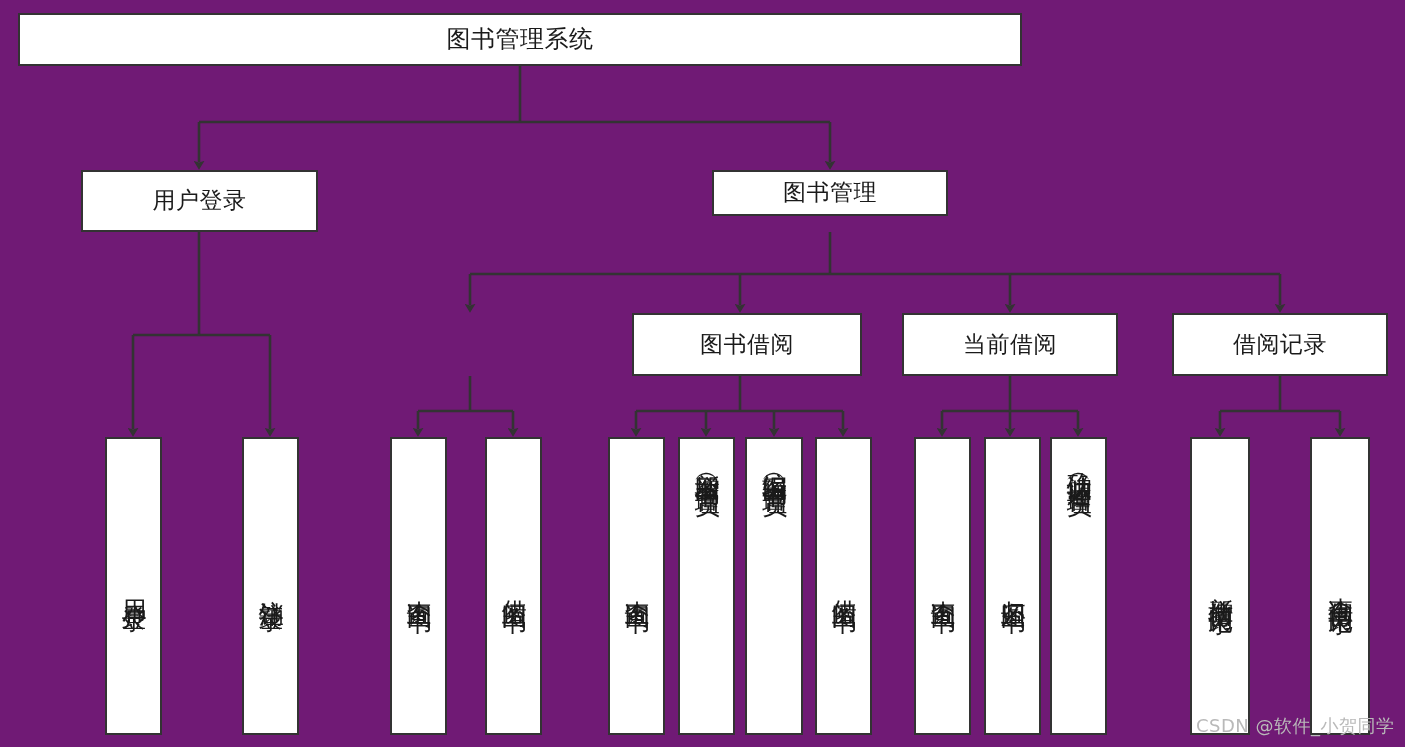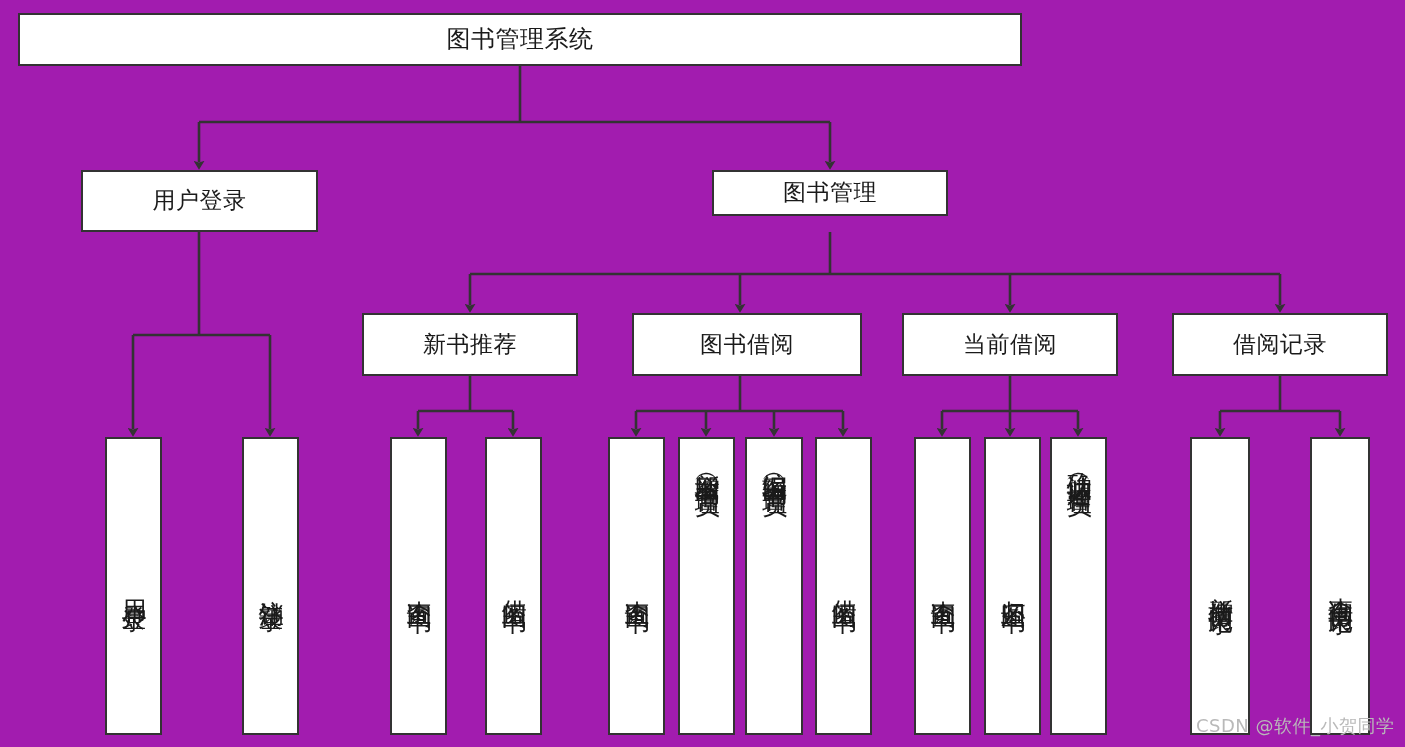--- a/index.html
+++ b/index.html
@@ -8,21 +8,21 @@
     padding: 0;
     background: #ffffff;
   }
   body {
     font-family: "DejaVu Sans", "Liberation Sans", sans-serif;
   }
   #diagram-root {
     position: relative;
     width: 1405px;
     height: 747px;
-    background: #a21caf;
+    background: #701a75;
     overflow: hidden;
   }
   #edge-layer {
     position: absolute;
     left: 0;
     top: 0;
     width: 1405px;
     height: 747px;
     pointer-events: none;
   }
@@ -140,23 +140,20 @@
     <span class="node-label">图书管理系统</span>
   </div>
 
   <div class="node horiz" style="left:81px; top:170px; width:237px; height:62px;">
     <span class="node-label">用户登录</span>
   </div>
   <div class="node horiz" style="left:712px; top:170px; width:236px; height:46px;">
     <span class="node-label">图书管理</span>
   </div>
 
-  <div class="node horiz" style="left:362px; top:313px; width:216px; height:63px;">
-    <span class="node-label">新书推荐</span>
-  </div>
   <div class="node horiz" style="left:632px; top:313px; width:230px; height:63px;">
     <span class="node-label">图书借阅</span>
   </div>
   <div class="node horiz" style="left:1172px; top:313px; width:216px; height:63px;">
     <span class="node-label">借阅记录</span>
   </div>
   <div class="node horiz" style="left:902px; top:313px; width:216px; height:63px;">
     <span class="node-label">当前借阅</span>
   </div>
 

